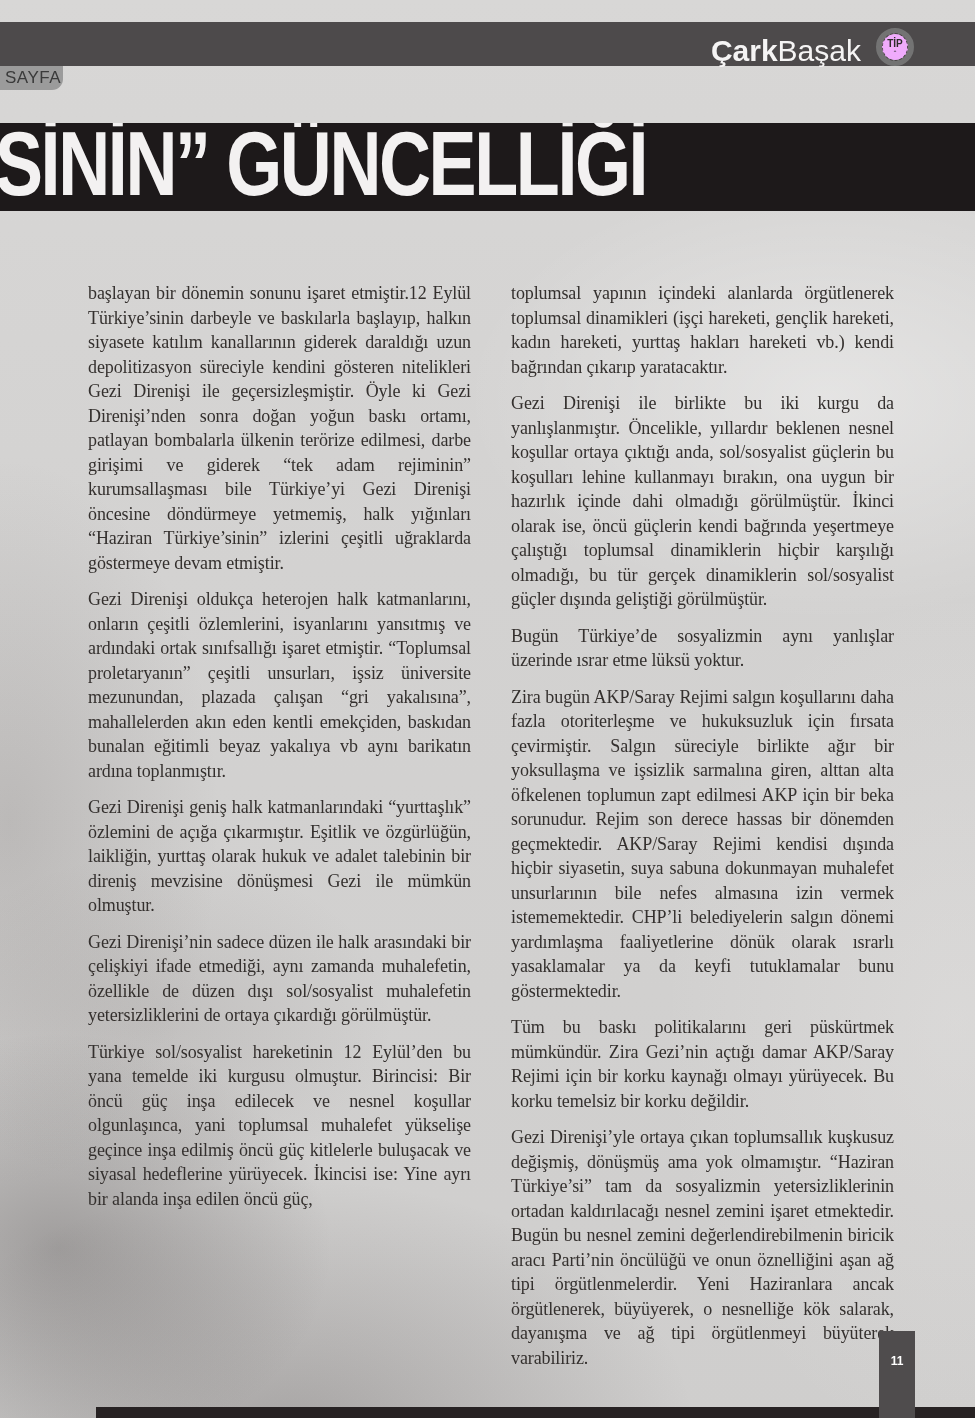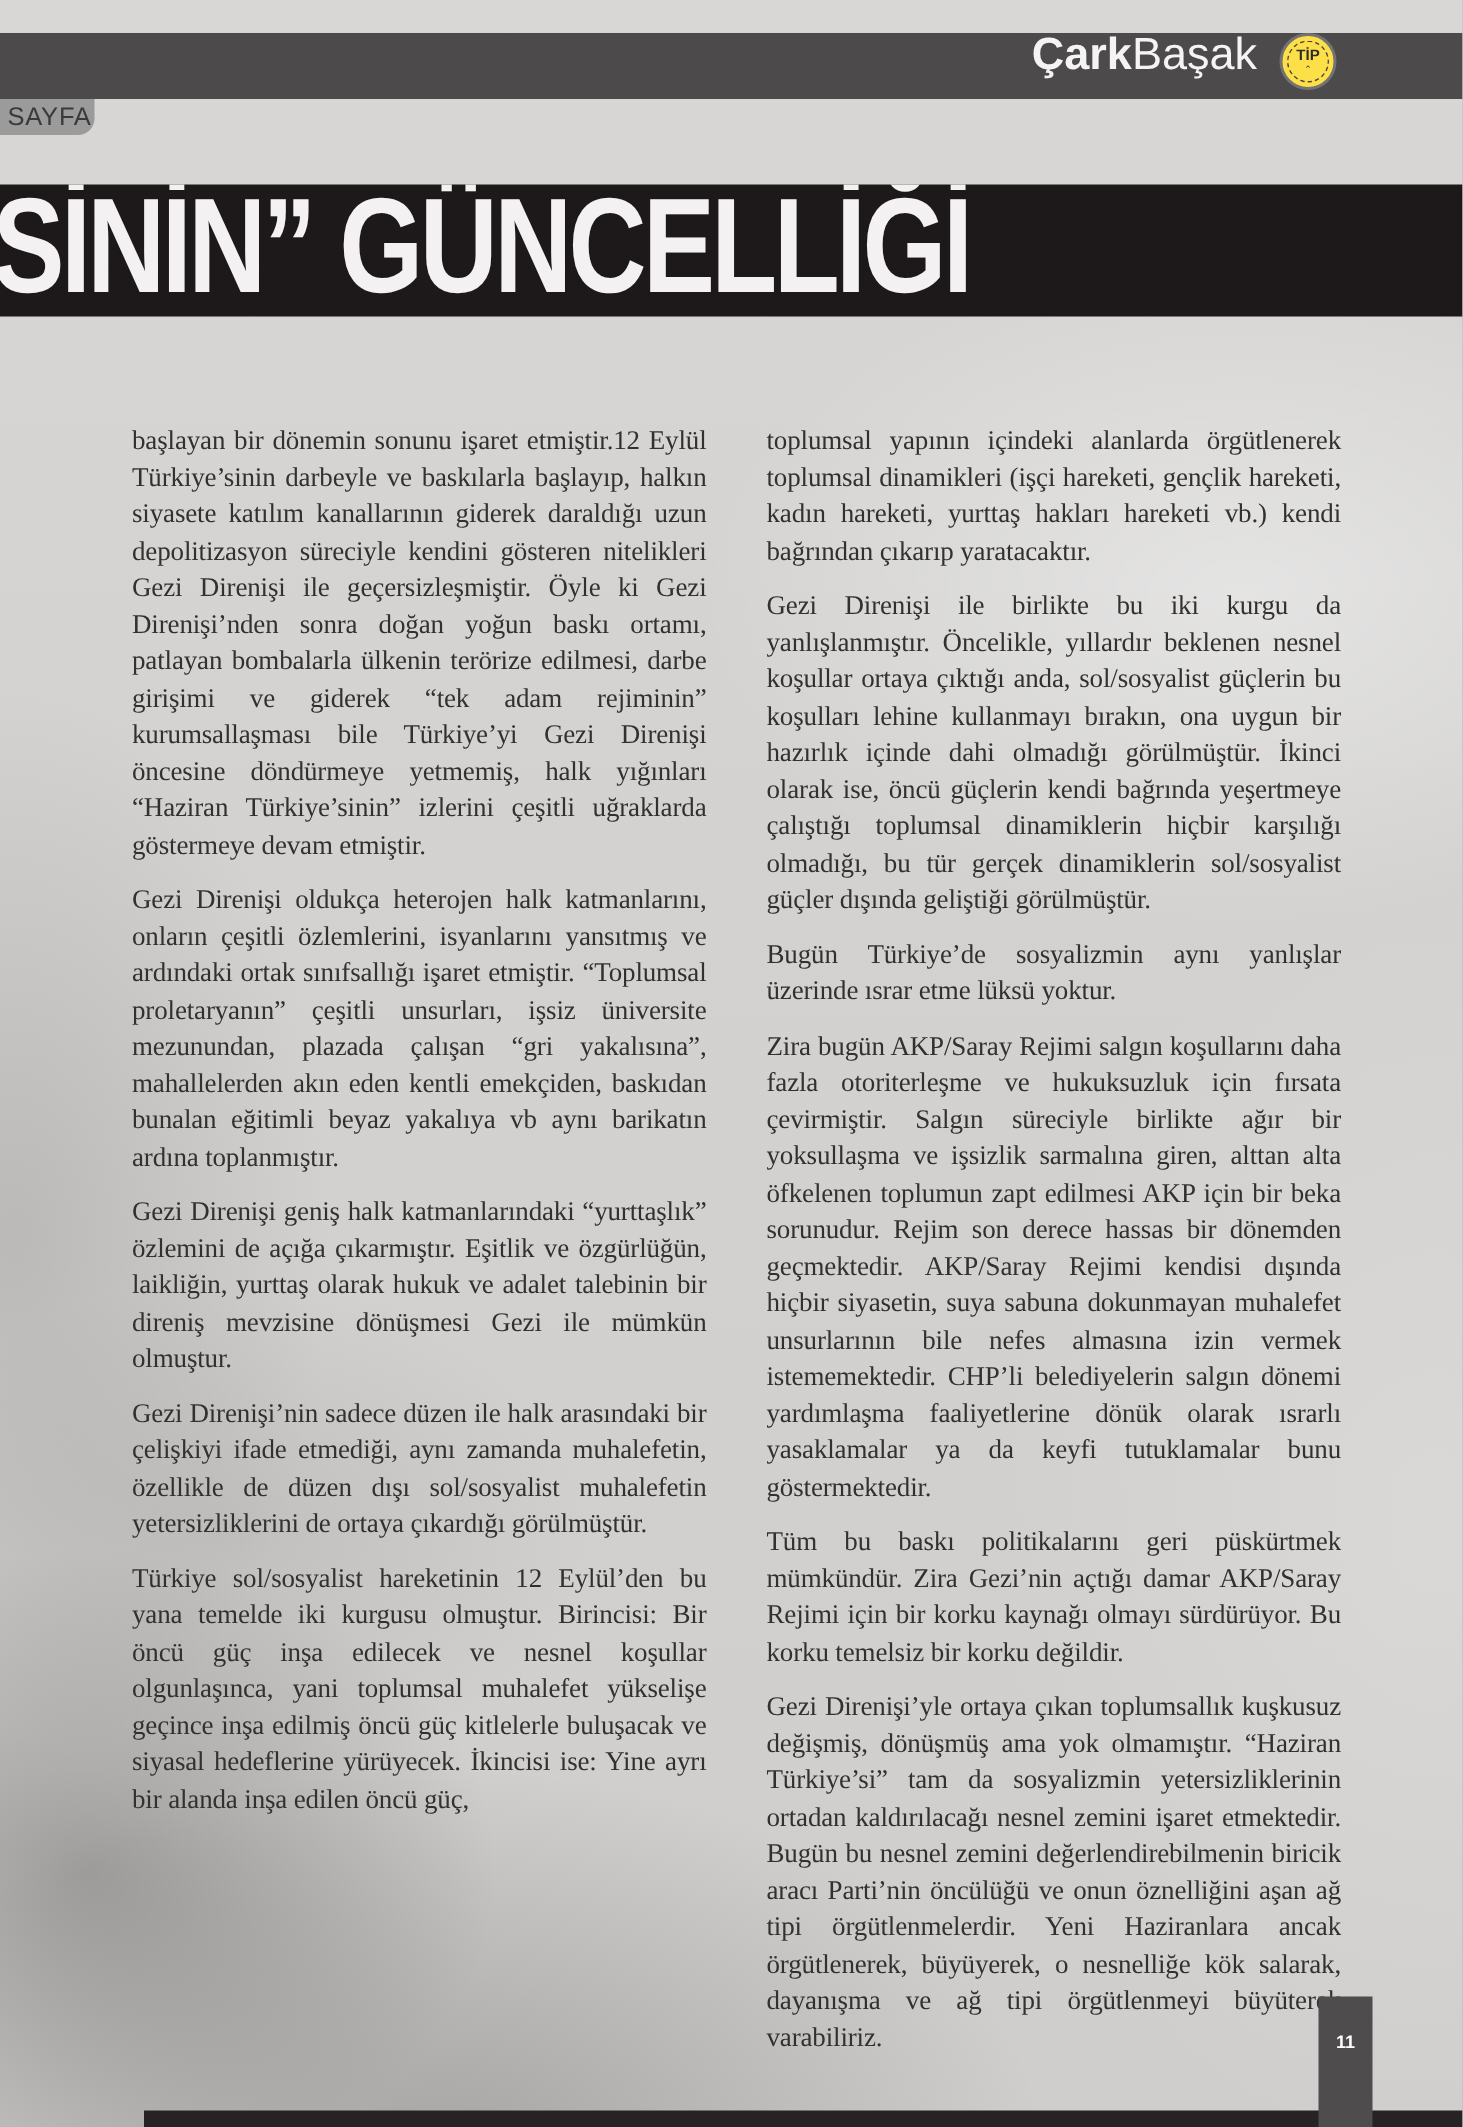--- a/index.html
+++ b/index.html
@@ -15,29 +15,29 @@
       radial-gradient(ellipse 420px 330px at 6% 88%, rgba(48,42,42,0.30), transparent 65%),
       radial-gradient(ellipse 620px 390px at 30% 101%, rgba(55,48,48,0.26), transparent 65%),
       radial-gradient(ellipse 300px 520px at 1% 58%, rgba(70,62,60,0.16), transparent 70%),
       radial-gradient(ellipse 340px 240px at 16% 72%, rgba(80,72,70,0.12), transparent 70%),
       radial-gradient(ellipse 520px 320px at 85% 28%, rgba(255,255,255,0.38), transparent 70%),
       radial-gradient(ellipse 420px 620px at 98% 72%, rgba(238,236,235,0.30), transparent 70%);
   }
   .top-strip{position:absolute; top:0; left:0; width:975px; height:22px; z-index:1;}
   .header-bar{
     position:absolute; top:22px; left:0; width:975px; height:44px; z-index:2;
-    background:#4d4a4b; display:flex; align-items:flex-start; justify-content:flex-end;
-    padding-right:84px; box-sizing:border-box;
+    background:#4d4a4b; display:flex; align-items:flex-end; justify-content:flex-end;
+    padding-right:61px; box-sizing:border-box;
   }
   .brand{font-family:"Liberation Sans", sans-serif; color:#f5f4f4; font-size:30px; line-height:1; white-space:nowrap;}
   .brand .b{font-weight:700;}
   .brand .r{font-weight:400;}
   .emblem{
     width:38px; height:38px; margin-left:15px; border-radius:50%;
-    background:#fde047; border:2px solid #737373; box-sizing:border-box;
+    background:#f0abfc; border:6px solid #737373; box-sizing:border-box;
     display:flex; align-items:center; justify-content:center; position:relative;
   }
   .emblem-inner{
     width:28px; height:28px; border-radius:50%; border:1px dashed #4a4646; box-sizing:border-box;
     display:flex; flex-direction:column; align-items:center; justify-content:center;
   }
   .emblem-inner .t{font-family:"Liberation Sans", sans-serif; font-weight:700; font-size:10px; color:#2e2b2c; line-height:1;}
   .emblem-inner .w{font-size:6px; color:#2e2b2c; line-height:1; margin-top:1px;}
   .tab{
     position:absolute; top:66px; left:0; width:63px; height:24px; z-index:2;
@@ -111,21 +111,21 @@
       <p>Gezi Direnişi oldukça heterojen halk katmanlarını, onların çeşitli özlemlerini, isyanlarını yansıtmış ve ardındaki ortak sınıfsallığı işaret etmiştir. “Toplumsal proletaryanın” çeşitli unsurları, işsiz üniversite mezunundan, plazada çalışan “gri yakalısına”, mahallelerden akın eden kentli emekçiden, baskıdan bunalan eğitimli beyaz yakalıya vb aynı barikatın ardına toplanmıştır.</p>
       <p>Gezi Direnişi geniş halk katmanlarındaki “yurttaşlık” özlemini de açığa çıkarmıştır. Eşitlik ve özgürlüğün, laikliğin, yurttaş olarak hukuk ve adalet talebinin bir direniş mevzisine dönüşmesi Gezi ile mümkün olmuştur.</p>
       <p>Gezi Direnişi’nin sadece düzen ile halk arasındaki bir çelişkiyi ifade etmediği, aynı zamanda muhalefetin, özellikle de düzen dışı sol/sosyalist muhalefetin yetersizliklerini de ortaya çıkardığı görülmüştür.</p>
       <p>Türkiye sol/sosyalist hareketinin 12 Eylül’den bu yana temelde iki kurgusu olmuştur. Birincisi: Bir öncü güç inşa edilecek ve nesnel koşullar olgunlaşınca, yani toplumsal muhalefet yükselişe geçince inşa edilmiş öncü güç kitlelerle buluşacak ve siyasal hedeflerine yürüyecek. İkincisi ise: Yine ayrı bir alanda inşa edilen öncü güç,</p>
     </div>
     <div class="col">
       <p>toplumsal yapının içindeki alanlarda örgütlenerek toplumsal dinamikleri (işçi hareketi, gençlik hareketi, kadın hareketi, yurttaş hakları hareketi vb.) kendi bağrından çıkarıp yaratacaktır.</p>
       <p>Gezi Direnişi ile birlikte bu iki kurgu da yanlışlanmıştır. Öncelikle, yıllardır beklenen nesnel koşullar ortaya çıktığı anda, sol/sosyalist güçlerin bu koşulları lehine kullanmayı bırakın, ona uygun bir hazırlık içinde dahi olmadığı görülmüştür. İkinci olarak ise, öncü güçlerin kendi bağrında yeşertmeye çalıştığı toplumsal dinamiklerin hiçbir karşılığı olmadığı, bu tür gerçek dinamiklerin sol/sosyalist güçler dışında geliştiği görülmüştür.</p>
       <p>Bugün Türkiye’de sosyalizmin aynı yanlışlar üzerinde ısrar etme lüksü yoktur.</p>
       <p>Zira bugün AKP/Saray Rejimi salgın koşullarını daha fazla otoriterleşme ve hukuksuzluk için fırsata çevirmiştir. Salgın süreciyle birlikte ağır bir yoksullaşma ve işsizlik sarmalına giren, alttan alta öfkelenen toplumun zapt edilmesi AKP için bir beka sorunudur. Rejim son derece hassas bir dönemden geçmektedir. AKP/Saray Rejimi kendisi dışında hiçbir siyasetin, suya sabuna dokunmayan muhalefet unsurlarının bile nefes almasına izin vermek istememektedir. CHP’li belediyelerin salgın dönemi yardımlaşma faaliyetlerine dönük olarak ısrarlı yasaklamalar ya da keyfi tutuklamalar bunu göstermektedir.</p>
-      <p>Tüm bu baskı politikalarını geri püskürtmek mümkündür. Zira Gezi’nin açtığı damar AKP/Saray Rejimi için bir korku kaynağı olmayı sürdürüyor. Bu korku temelsiz bir korku değildir.</p>
+      <p>Tüm bu baskı politikalarını geri püskürtmek mümkündür. Zira Gezi’nin açtığı damar AKP/Saray Rejimi için bir korku kaynağı olmayı yürüyecek. Bu korku temelsiz bir korku değildir.</p>
       <p>Gezi Direnişi’yle ortaya çıkan toplumsallık kuşkusuz değişmiş, dönüşmüş ama yok olmamıştır. “Haziran Türkiye’si” tam da sosyalizmin yetersizliklerinin ortadan kaldırılacağı nesnel zemini işaret etmektedir. Bugün bu nesnel zemini değerlendirebilmenin biricik aracı Parti’nin öncülüğü ve onun öznelliğini aşan ağ tipi örgütlenmelerdir. Yeni Haziranlara ancak örgütlenerek, büyüyerek, o nesnelliğe kök salarak, dayanışma ve ağ tipi örgütlenmeyi büyüterek varabiliriz.</p>
     </div>
   </div>
 
   <div class="page-num">
     <span>11</span>
   </div>
 
   <div class="bottom-strip"></div>
 </div>

